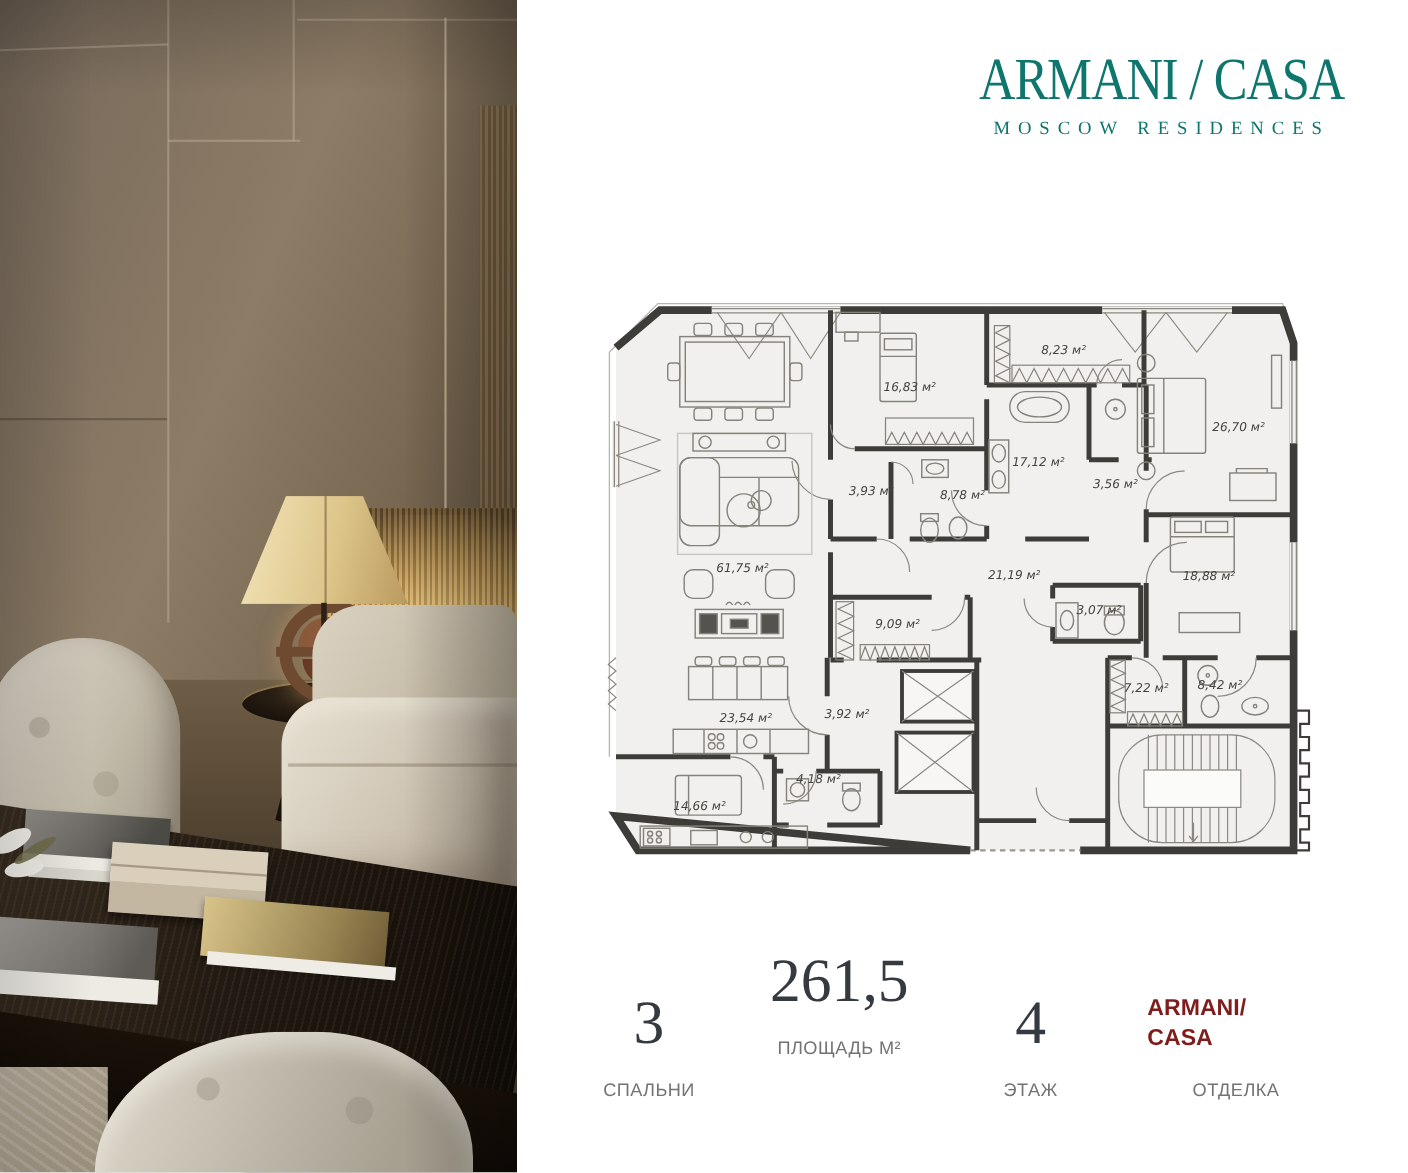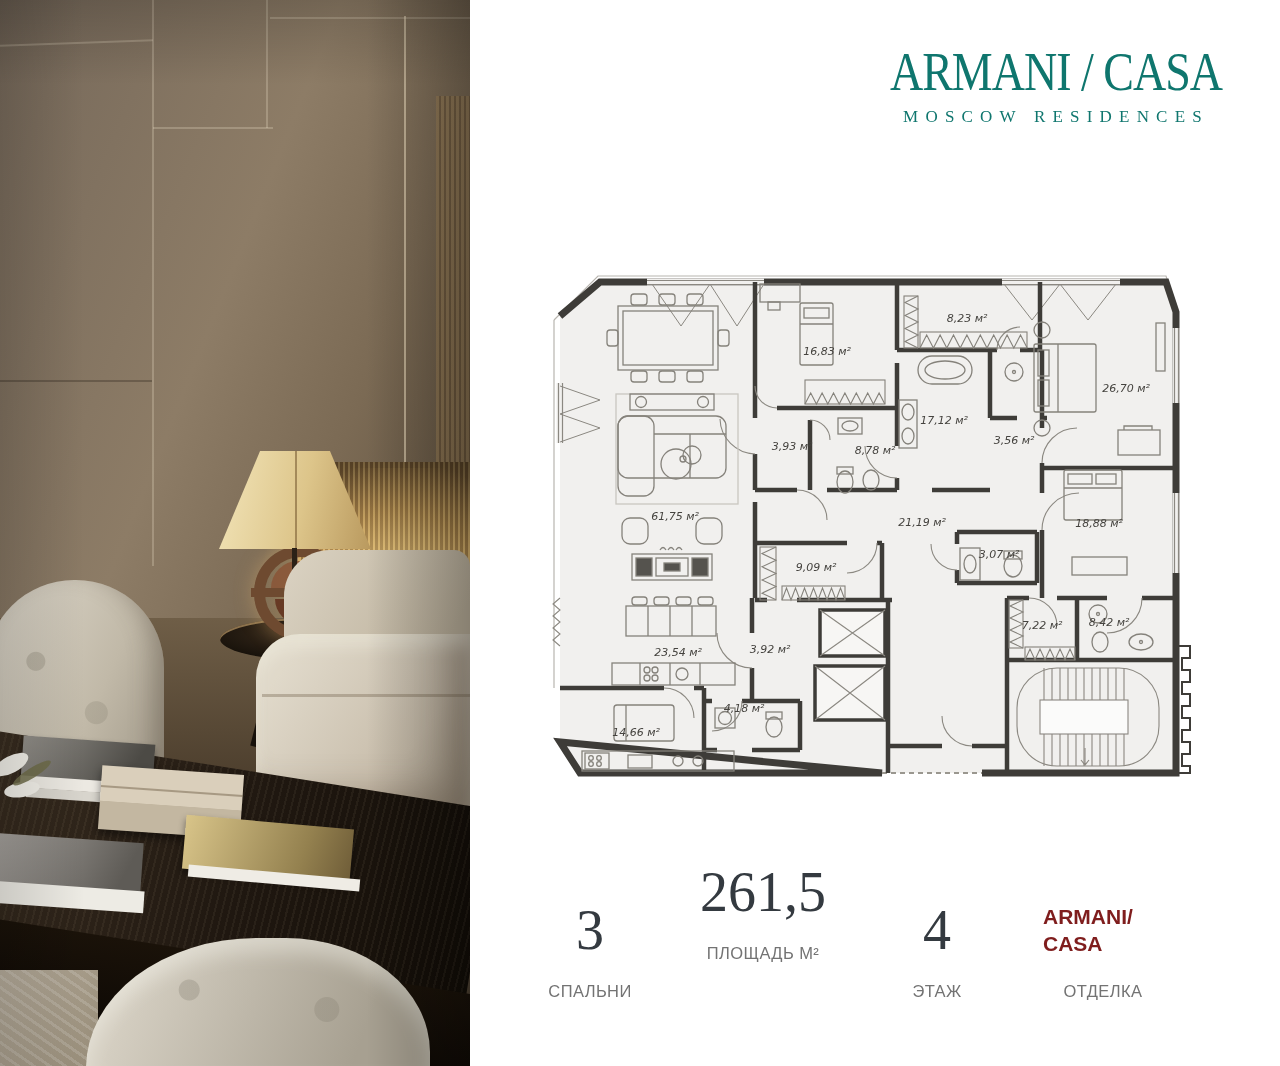--- a/index.html
+++ b/index.html
@@ -489,17 +489,17 @@
       <div class="stat-value">261,5</div>
       <div class="stat-label">ПЛОЩАДЬ М²</div>
     </div>
     <div class="stat" style="left:902px;top:902px;width:70px;">
       <div class="stat-value">4</div>
       <div class="stat-label">ЭТАЖ</div>
     </div>
     <div class="stat" style="left:1043px;top:903px;width:120px;text-align:left;">
       <div class="finish-value">ARMANI/</div>
       <div class="finish-value">CASA</div>
-      <div class="stat-label" style="text-align:center;">ОТДЕЛКА</div>
+      <div class="stat-label" style="text-align:right;">ОТДЕЛКА</div>
     </div>
   </div>
 
 </div>
 
 </body></html>

